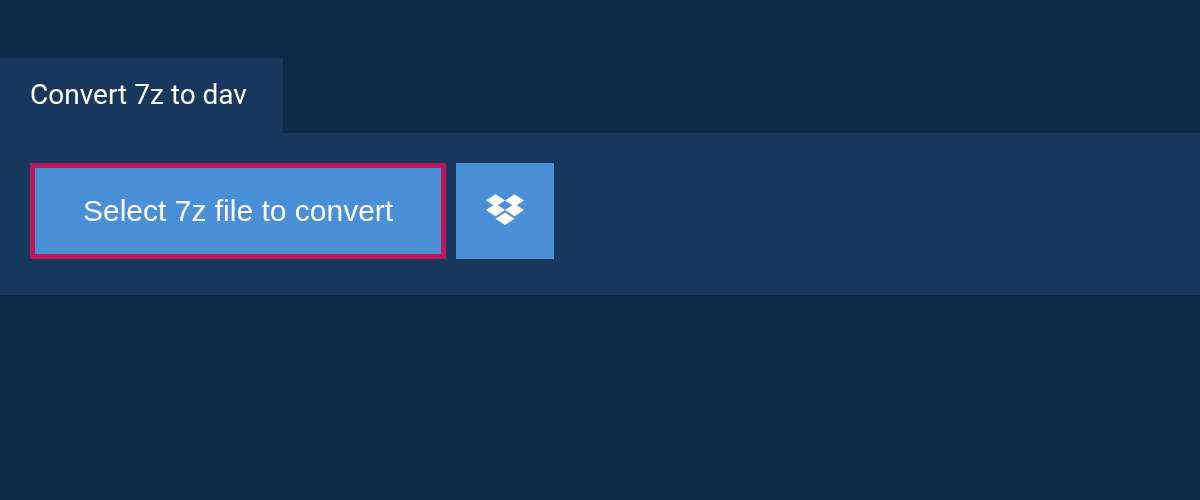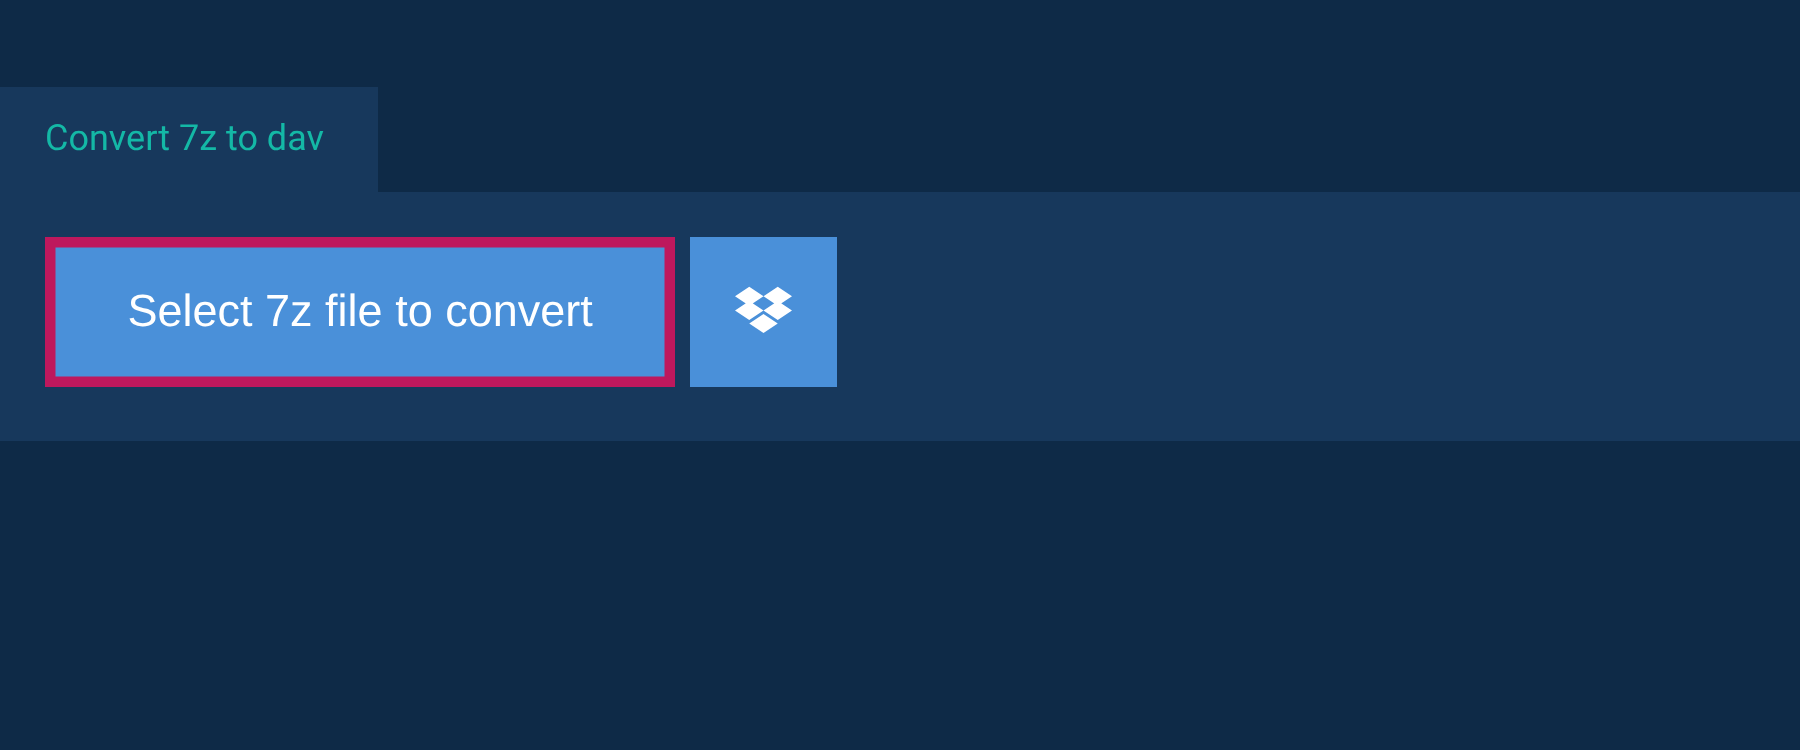--- a/index.html
+++ b/index.html
@@ -9,38 +9,38 @@
       width: 1200px;
       height: 500px;
       overflow: hidden;
     }
     .tab-container {
       padding-top: 58px;
     }
     .tab-header {
       display: inline-block;
       background: #17385c;
-      color: #14b8a6;
-      font-size: 24px;
+      color: #ffffff;
+      font-size: 28px;
       font-weight: 400;
       padding: 20px 36px 22px 30px;
     }
     .panel {
       background: #17385c;
       padding: 30px 30px 36px 30px;
       width: 100%;
     }
     .button-group {
       display: flex;
       gap: 10px;
       align-items: stretch;
     }
     .select-button {
       background: #4a90d9;
-      border: 7px solid #be185d;
+      border: 5px solid #be185d;
       color: #ffffff;
       font-size: 30px;
       font-weight: 400;
       padding: 26px 48px;
       cursor: pointer;
       display: inline-flex;
       align-items: center;
       justify-content: center;
     }
     .dropbox-button {

